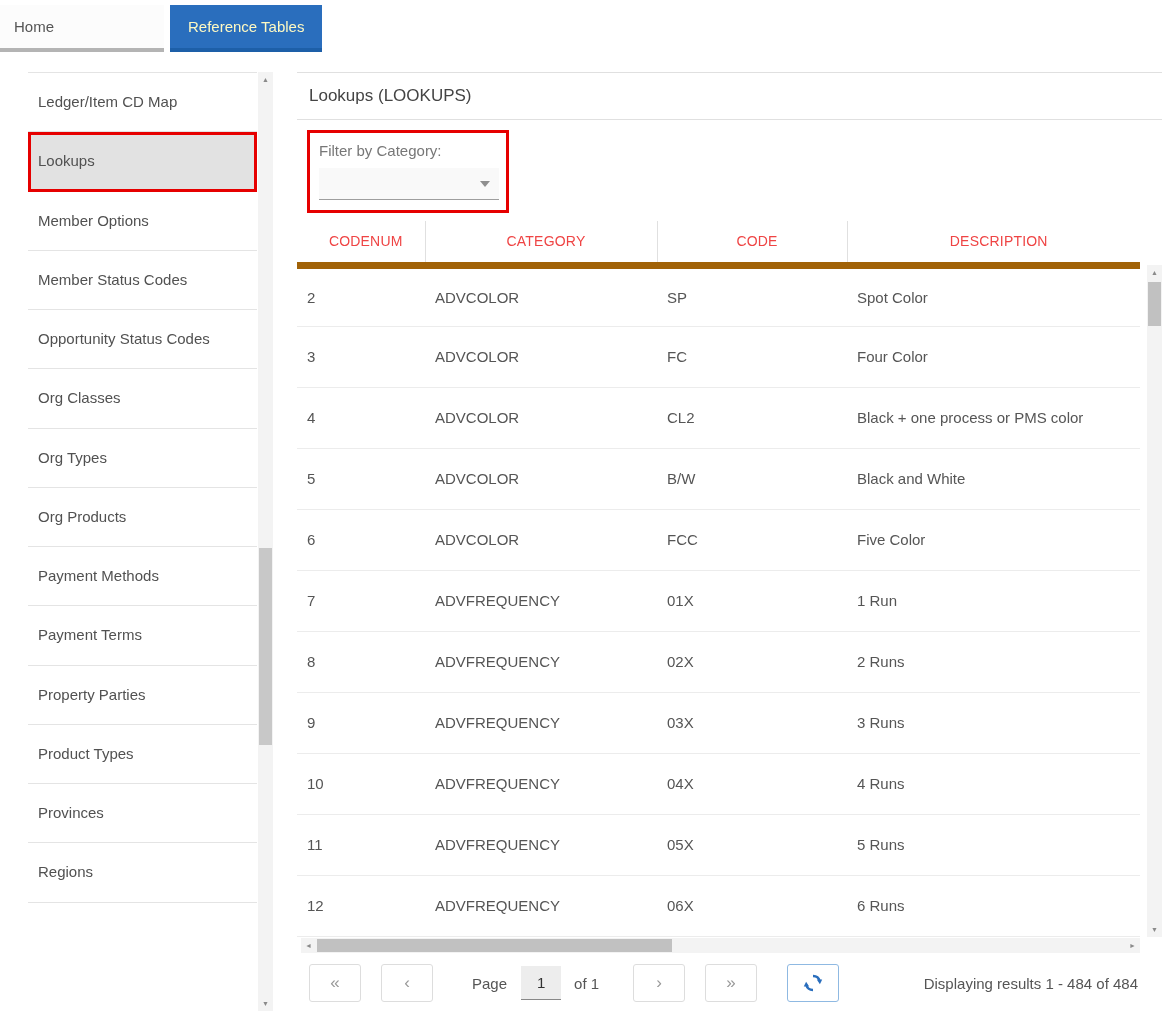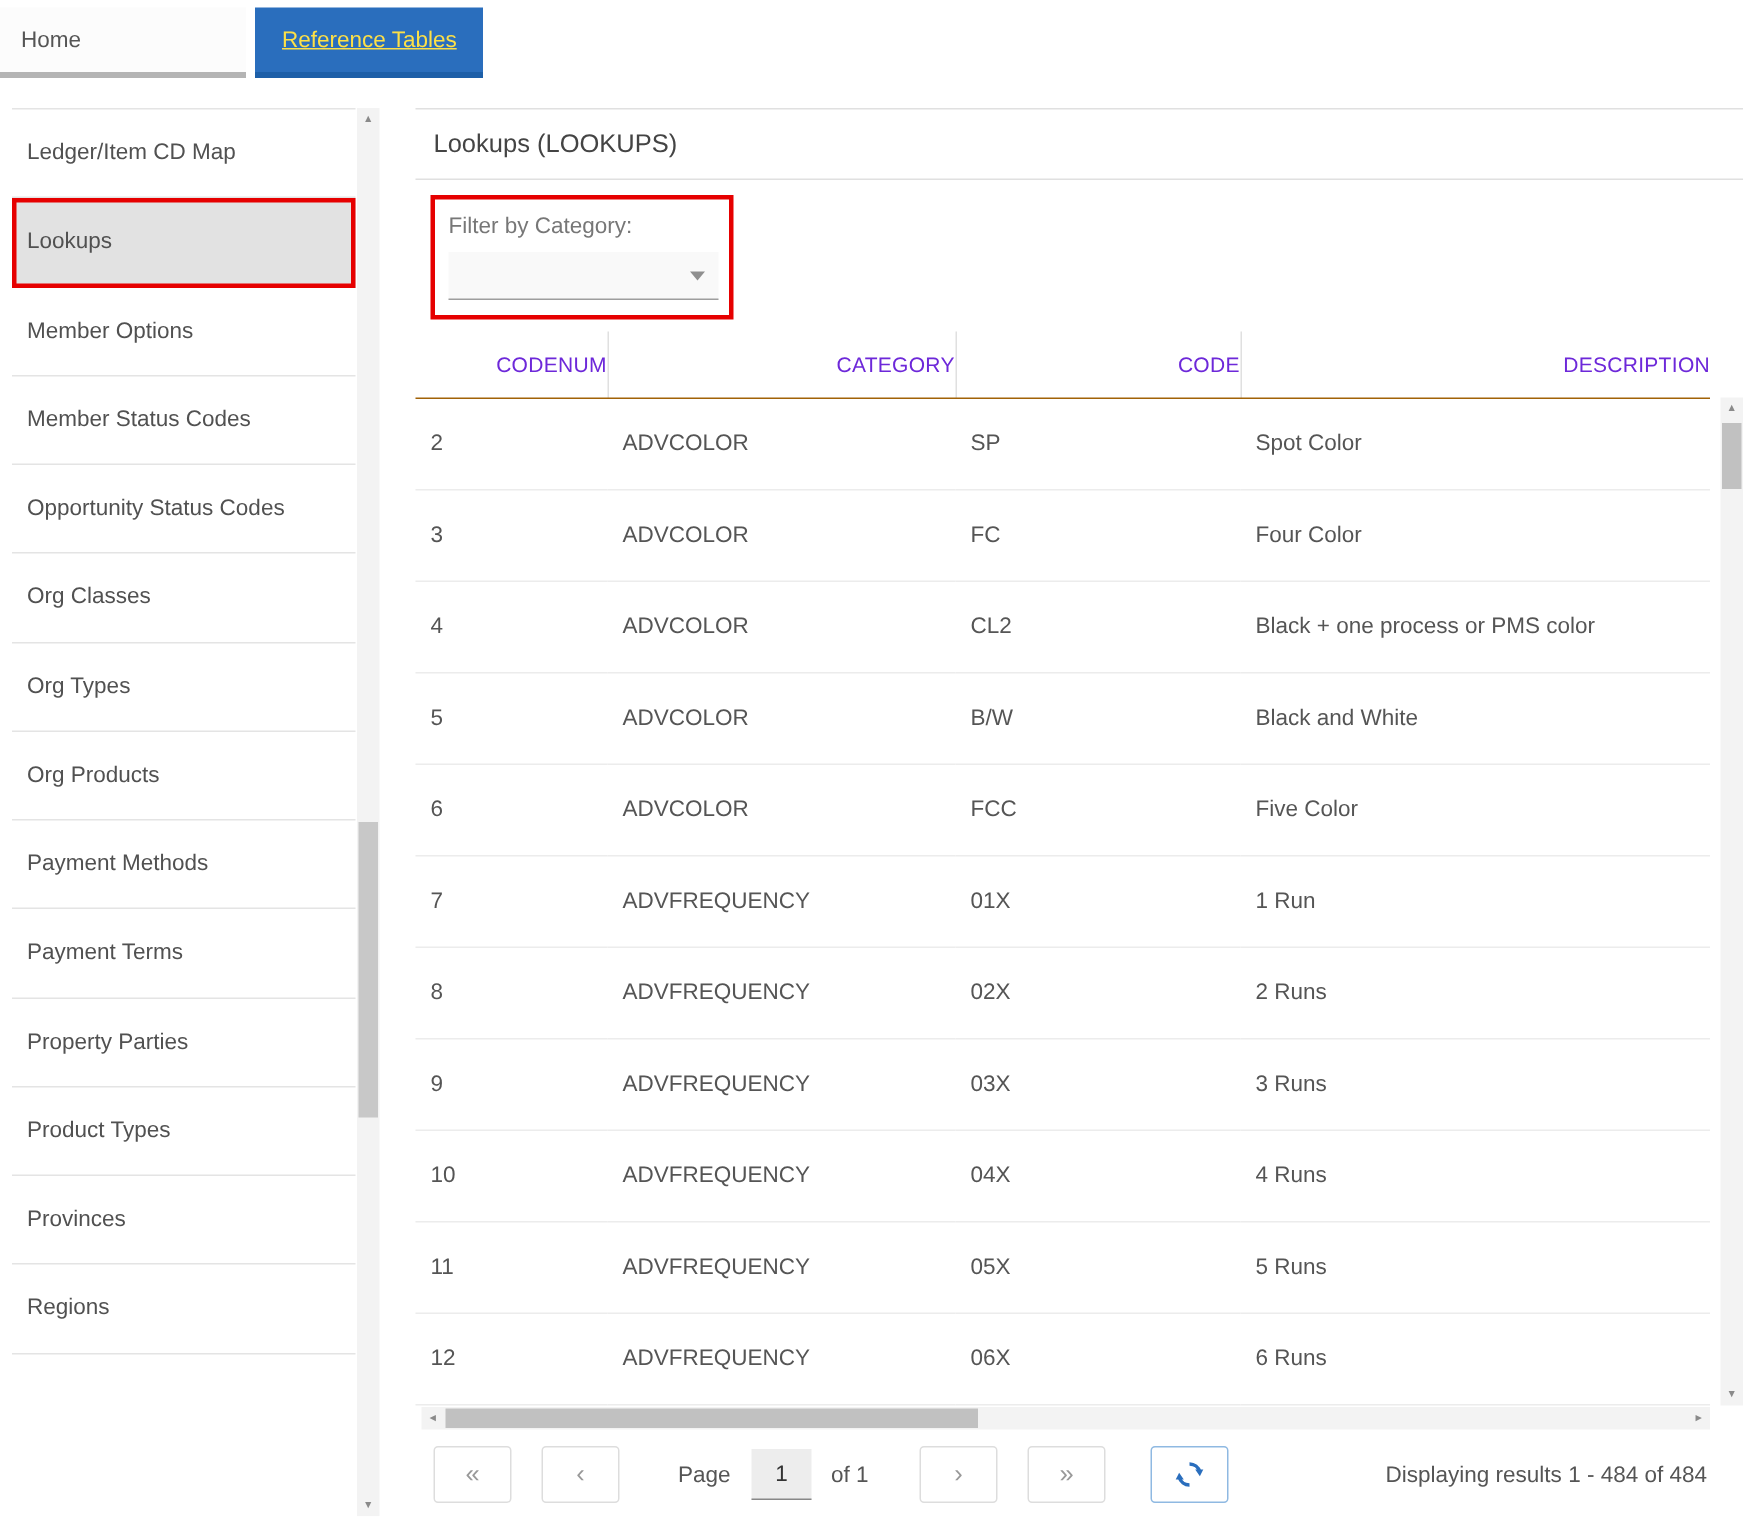--- a/index.html
+++ b/index.html
@@ -4,27 +4,27 @@
 <style>
   * { margin:0; padding:0; box-sizing:border-box; }
   html,body { background:#fff; }
   body { font-family:"Liberation Sans", sans-serif; width:1162px; height:1011px; overflow:hidden; }
   .app { width:1162px; height:1011px; background:#fff; position:relative; overflow:hidden; }
 
   
   .tabbar { height:52px; display:flex; align-items:flex-end; gap:6px; background:#fff; }
   .tab { height:47px; display:flex; align-items:center; font-size:15px; cursor:pointer; }
   .tab-home { width:164px; padding-left:14px; color:#555; background:#fcfcfc; border-bottom:4px solid #b4b4b4; }
-  .tab-active { background:var(--active-tab,#2a6ebd); color:#fde047; padding:0 18px; border-bottom:4px solid #1d5fa8;text-decoration:underline; }
+  .tab-active { background:var(--active-tab,#2a6ebd); color:#fef9c3; padding:0 18px; border-bottom:4px solid #1d5fa8; }
 
   
   .bodyrow { display:flex; height:959px; padding-top:20px; }
 
   
-  .sidebar { width:253px; flex:none; position:relative; padding-left:8px; }
+  .sidebar { width:253px; flex:none; position:relative; padding-left:8px;margin-left:20px; }
   .sidebar-list { width:229px; border-top:1px solid #e4e4e4; }
   .sb-item { padding:19px 10px; font-size:15px; color:#515151; border-bottom:1px solid #e4e4e4; line-height:1.35; cursor:pointer; }
   .sb-item.selected { background:#e2e2e2; outline:3px solid var(--highlight,#e60000); outline-offset:-3px; }
   .sb-scroll { position:absolute; right:0; top:0; width:15px; height:939px; background:#f3f3f3; }
   .scroll-arrow { height:15px; width:15px; display:flex; align-items:center; justify-content:center; font-size:7px; color:#8a8a8a; user-select:none; }
   .sb-scroll .arr-down { position:absolute; bottom:0; left:0; }
   .sb-thumb { position:absolute; left:1px; right:1px; top:476px; height:197px; background:#c8c8c8; }
 
   
   .main { flex:1; margin-left:24px; position:relative; height:939px; }
@@ -32,22 +32,22 @@
 
   .filter-box { margin:10px 0 0 10px; width:202px; border:3px solid var(--highlight,#e60000); padding:9px 9px 10px; }
   .filter-label { font-size:15px; color:#777; }
   .filter-select { margin-top:9px; width:180px; height:32px; background:#f9f9f9; border-bottom:1px solid #9e9e9e; display:flex; align-items:center; cursor:pointer; padding:0 9px; }
   .sel-val { flex:1; font-size:14px; color:#444; }
   .sel-arrow { width:0; height:0; border-left:5px solid transparent; border-right:5px solid transparent; border-top:6px solid #8f8f8f; }
 
   
   .table-area { margin-top:8px; padding-right:22px; }
   table { width:100%; border-collapse:collapse; table-layout:fixed; }
-  th { height:44px; text-align:right; padding-left:10px; font-size:14px; color:#6d28d9; font-weight:normal; letter-spacing:.2px;
-       border-bottom:1px solid #a16207; border-right:1px solid #e0e0e0; cursor:pointer; }
+  th { height:44px; text-align:center; padding-left:10px; font-size:14px; color:#ef4444; font-weight:normal; letter-spacing:.2px;
+       border-bottom:7px solid #a16207; border-right:1px solid #e0e0e0; cursor:pointer; }
   th:last-child { border-right:none; }
   td { height:61px; padding-left:10px; font-size:15px; color:#555; border-bottom:1px solid #ececec; overflow:hidden; white-space:nowrap; }
 
   
   .vscroll { position:absolute; top:193px; right:0; width:15px; height:672px; background:#f3f3f3; }
   .vscroll .arr-down { position:absolute; bottom:0; left:0; }
   .v-thumb { position:absolute; top:17px; left:1px; right:1px; height:44px; background:#c1c1c1; }
   .hscroll { position:absolute; left:4px; right:22px; bottom:58px; height:15px; background:#f3f3f3; }
   .hscroll .arr-right { position:absolute; right:0; top:0; }
   .h-thumb { position:absolute; left:16px; width:355px; top:1px; bottom:1px; background:#c1c1c1; }

